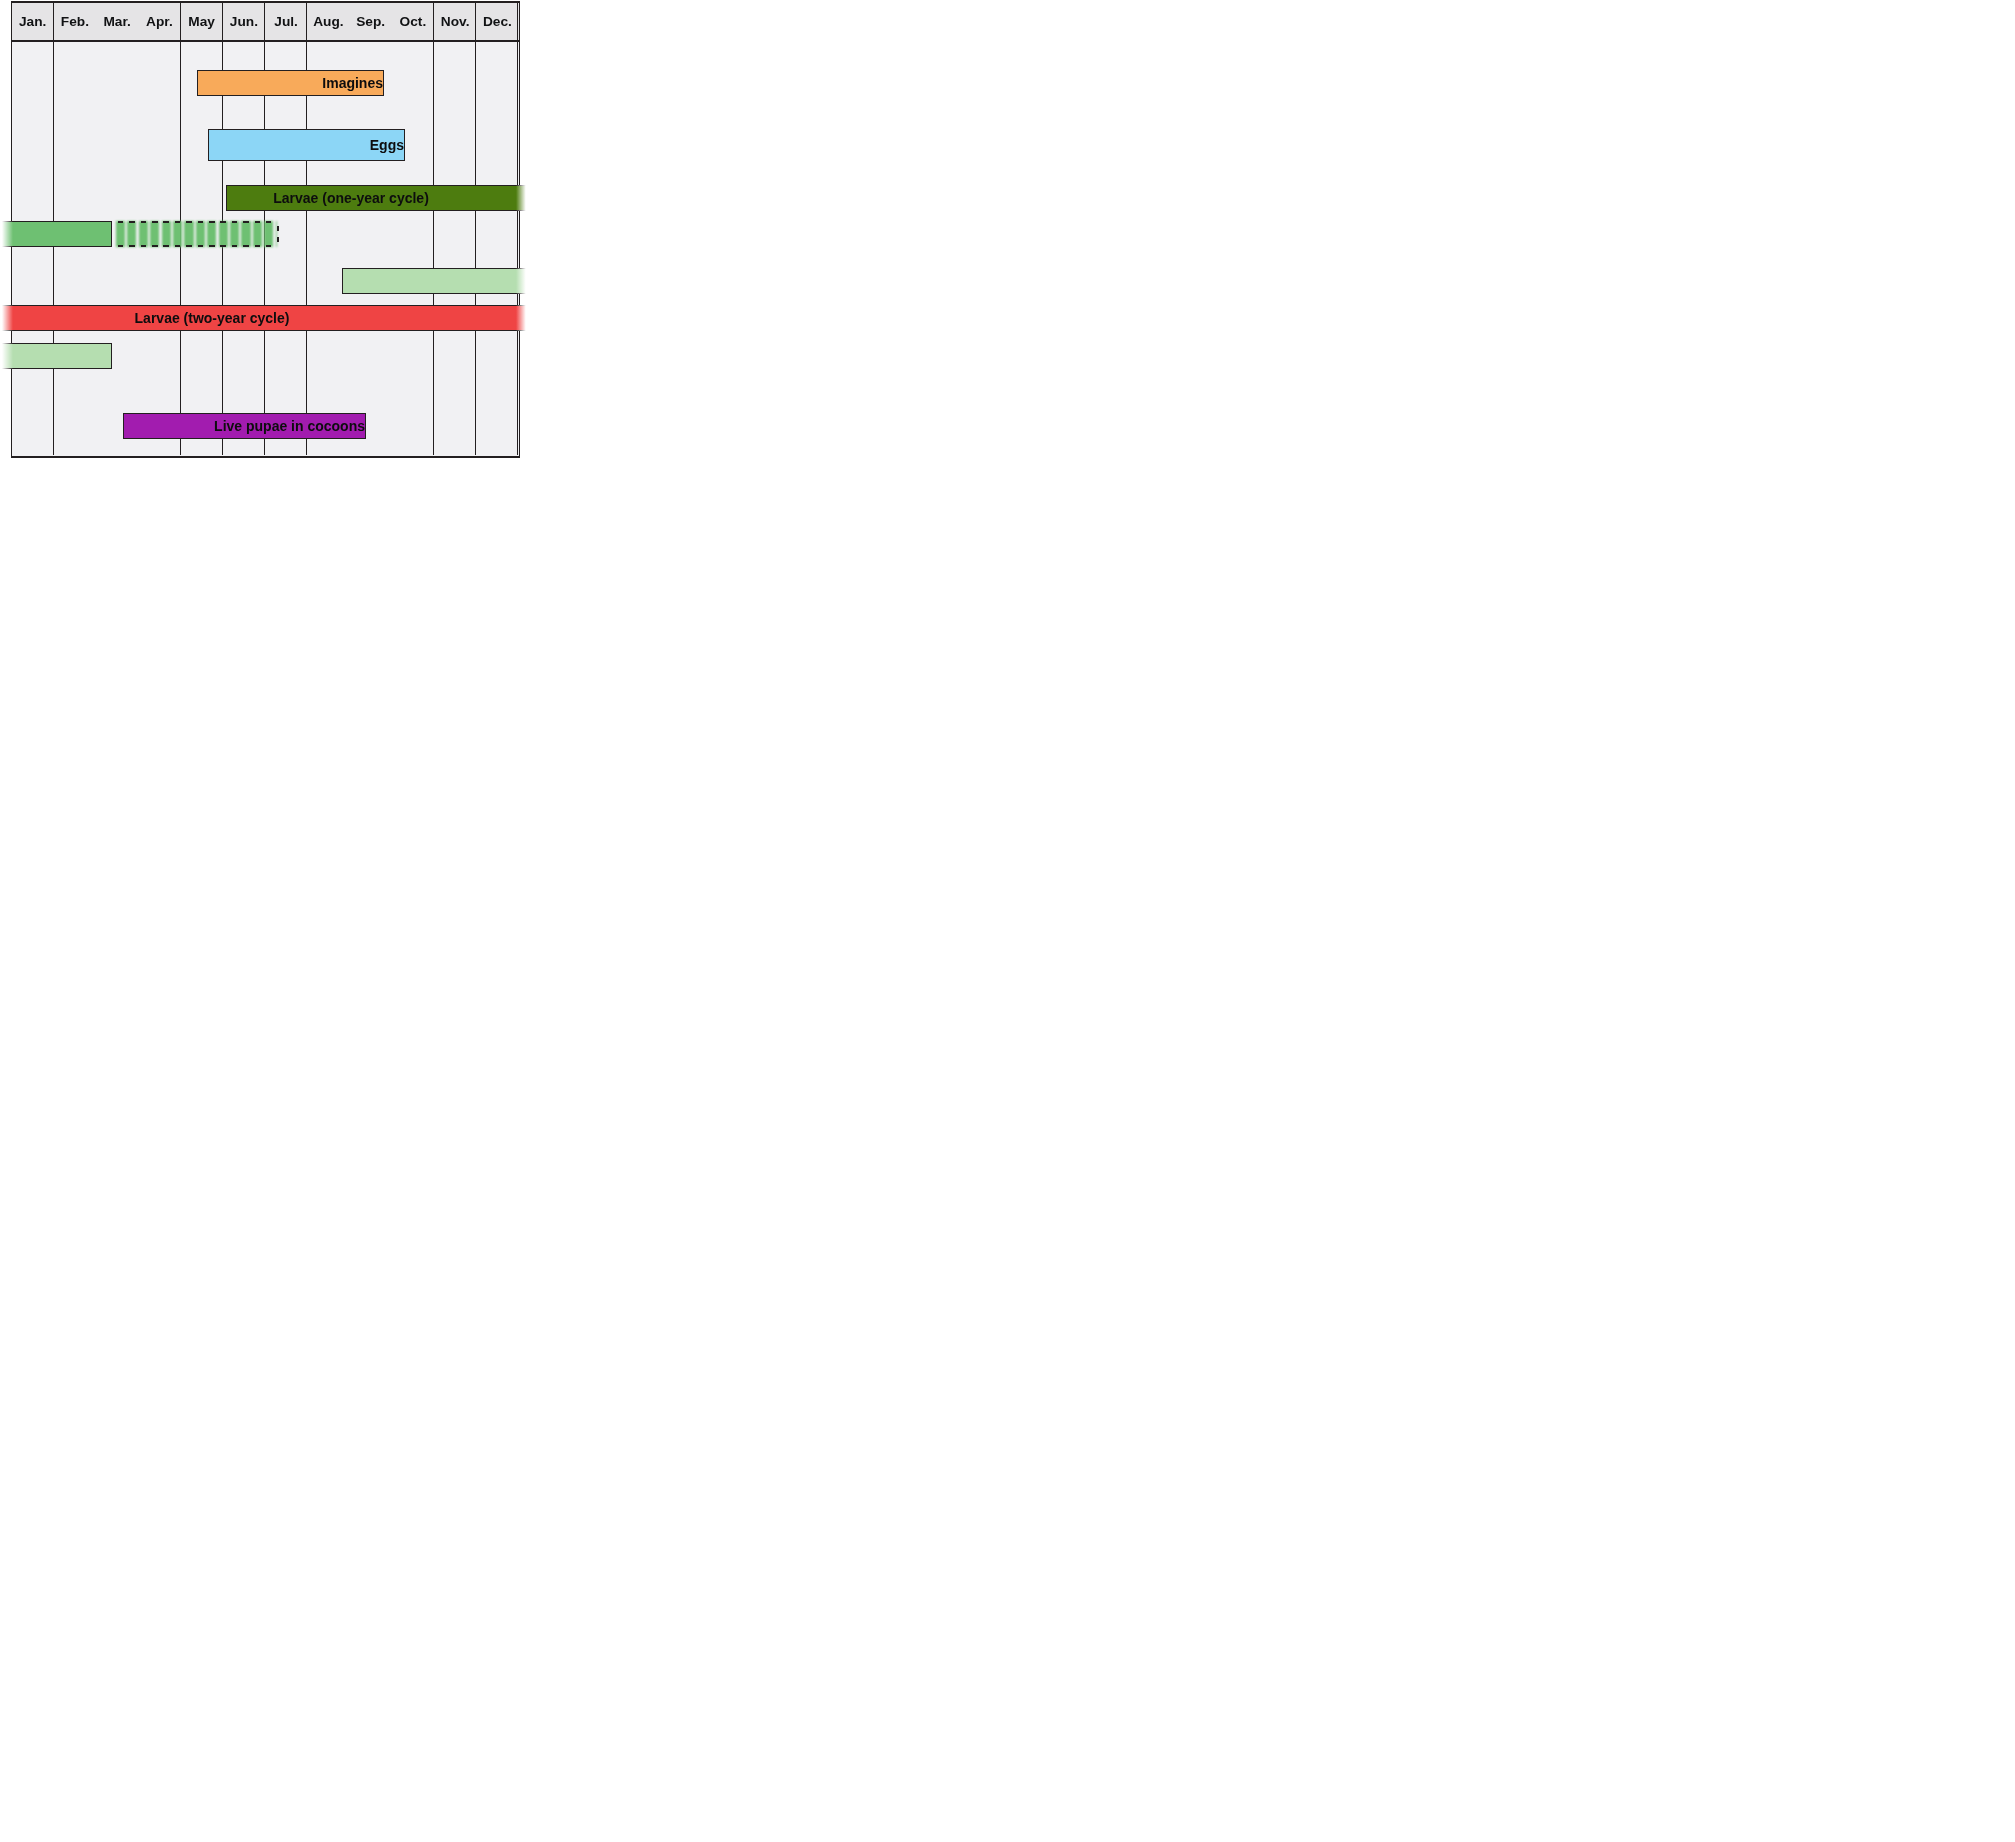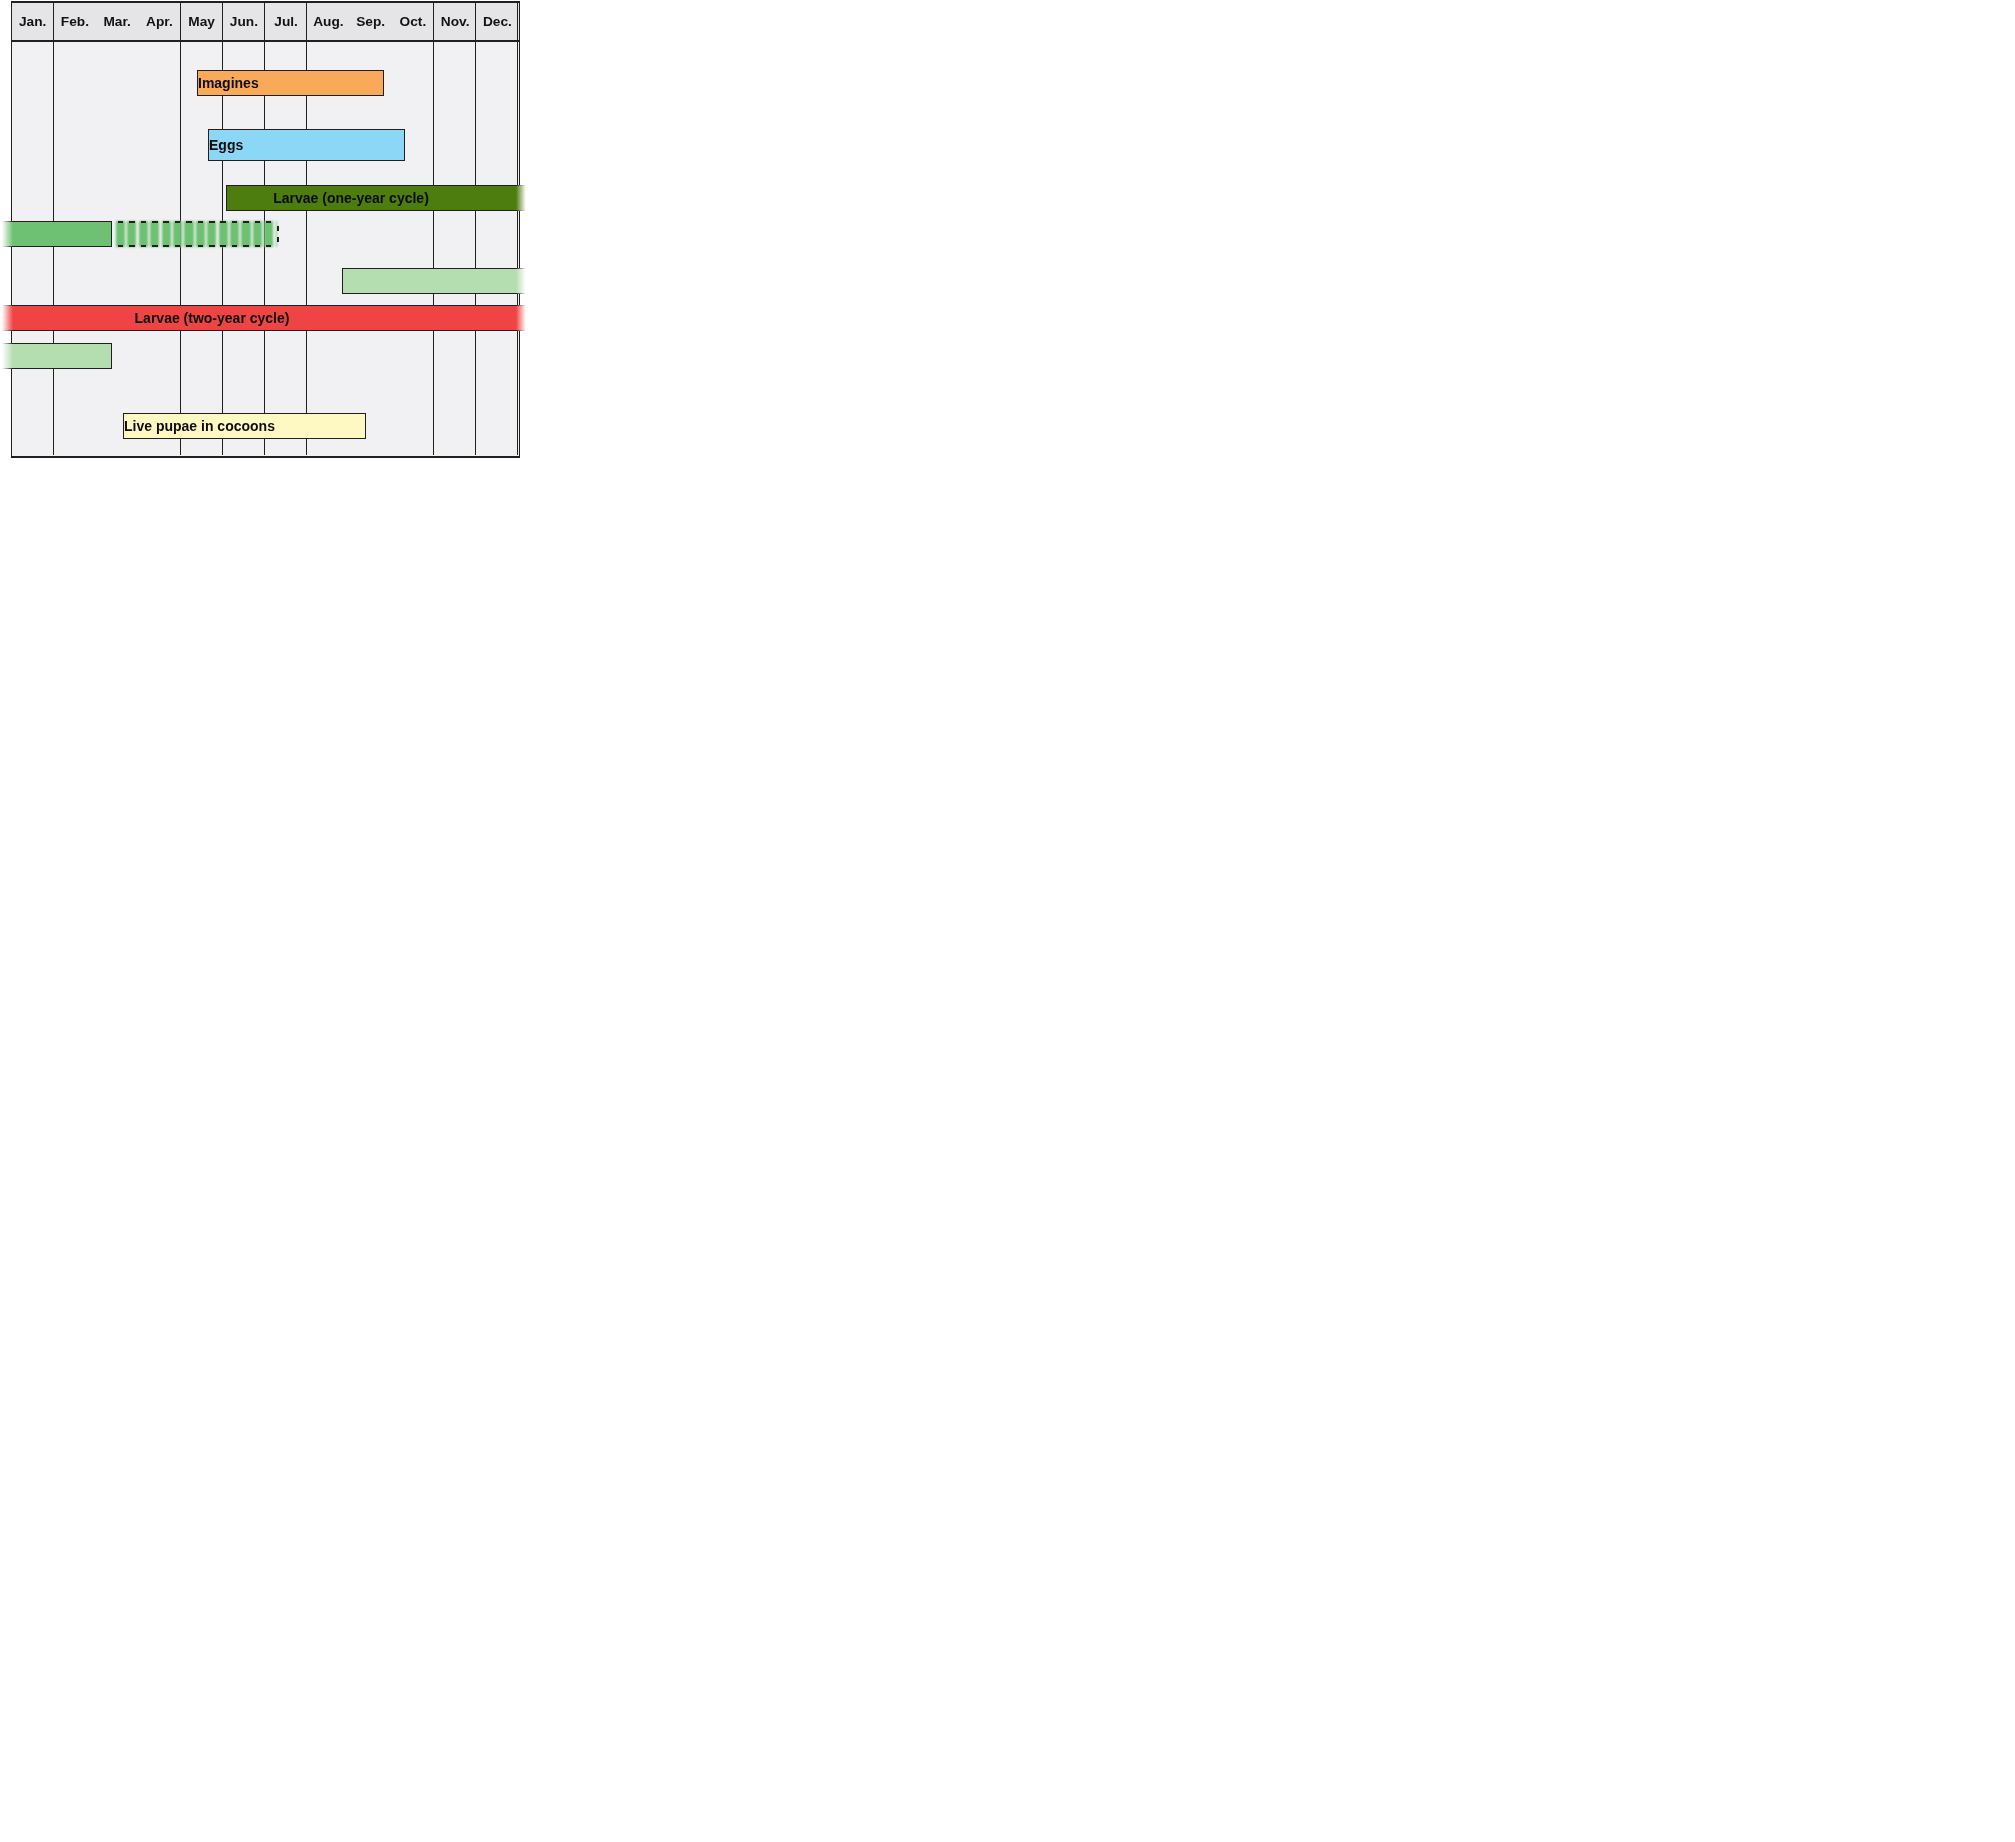--- a/index.html
+++ b/index.html
@@ -37,21 +37,21 @@
       rgba(0,0,0,0) 0,
       rgba(0,0,0,0) calc(100%/12 - 0.8px),
       #231f20 calc(100%/12 - 0.8px),
       #231f20 calc(100%/12));
     z-index:1;
   }
   .bar{
     position:absolute;
     box-sizing:border-box;
     border:1.6px solid #231f20;
-    display:flex;align-items:center;justify-content:flex-start;
+    display:flex;align-items:center;justify-content:flex-end;
     z-index:3;
     font-size:14px;font-weight:bold;color:#0d0d0e;
     white-space:nowrap;
   }
   .bar-label-abs{
     position:absolute;top:50%;
     transform:translate(-50%,-50%);
     white-space:nowrap;
     font-size:14px;font-weight:bold;color:#0d0d0e;
   }
@@ -77,21 +77,21 @@
   }
   .dash-strip.top{top:0;}
   .dash-strip.bottom{bottom:0;}
   .term-dash{position:absolute;width:1.6px;background:#231f20;right:-1.6px;}
   .term-dash.upper{top:4.8px;height:5.6px;}
   .term-dash.lower{top:15.7px;height:5.6px;}
   #bar-larvae-two-year-autumn{left:342px;top:268px;width:189px;height:26px;background:#b5deb0;border-right:none;}
   #bar-larvae-two-year{left:0;top:305px;width:530px;height:26px;background:#ef4444;border-left:none;border-right:none;}
   #bar-larvae-two-year .bar-label-abs{left:212px;}
   #bar-two-year-carryover{left:0;top:343px;width:112px;height:26px;background:#b5deb0;border-left:none;}
-  #bar-pupae{left:123px;top:413px;width:243px;height:26px;background:#fef9c3;}
+  #bar-pupae{left:123px;top:413px;width:243px;height:26px;background:#a21caf;}
   .fade-left{
     position:absolute;left:0;width:13px;height:26px;z-index:4;
     background:linear-gradient(90deg,#ffffff 0%,#ffffff 15%,rgba(255,255,255,0) 100%);
   }
   .fade-right{
     position:absolute;right:0;width:14.5px;height:26px;z-index:4;
     background:linear-gradient(90deg,rgba(255,255,255,0) 0%,#ffffff 70%,#ffffff 100%);
   }
 </style>
 </head>

